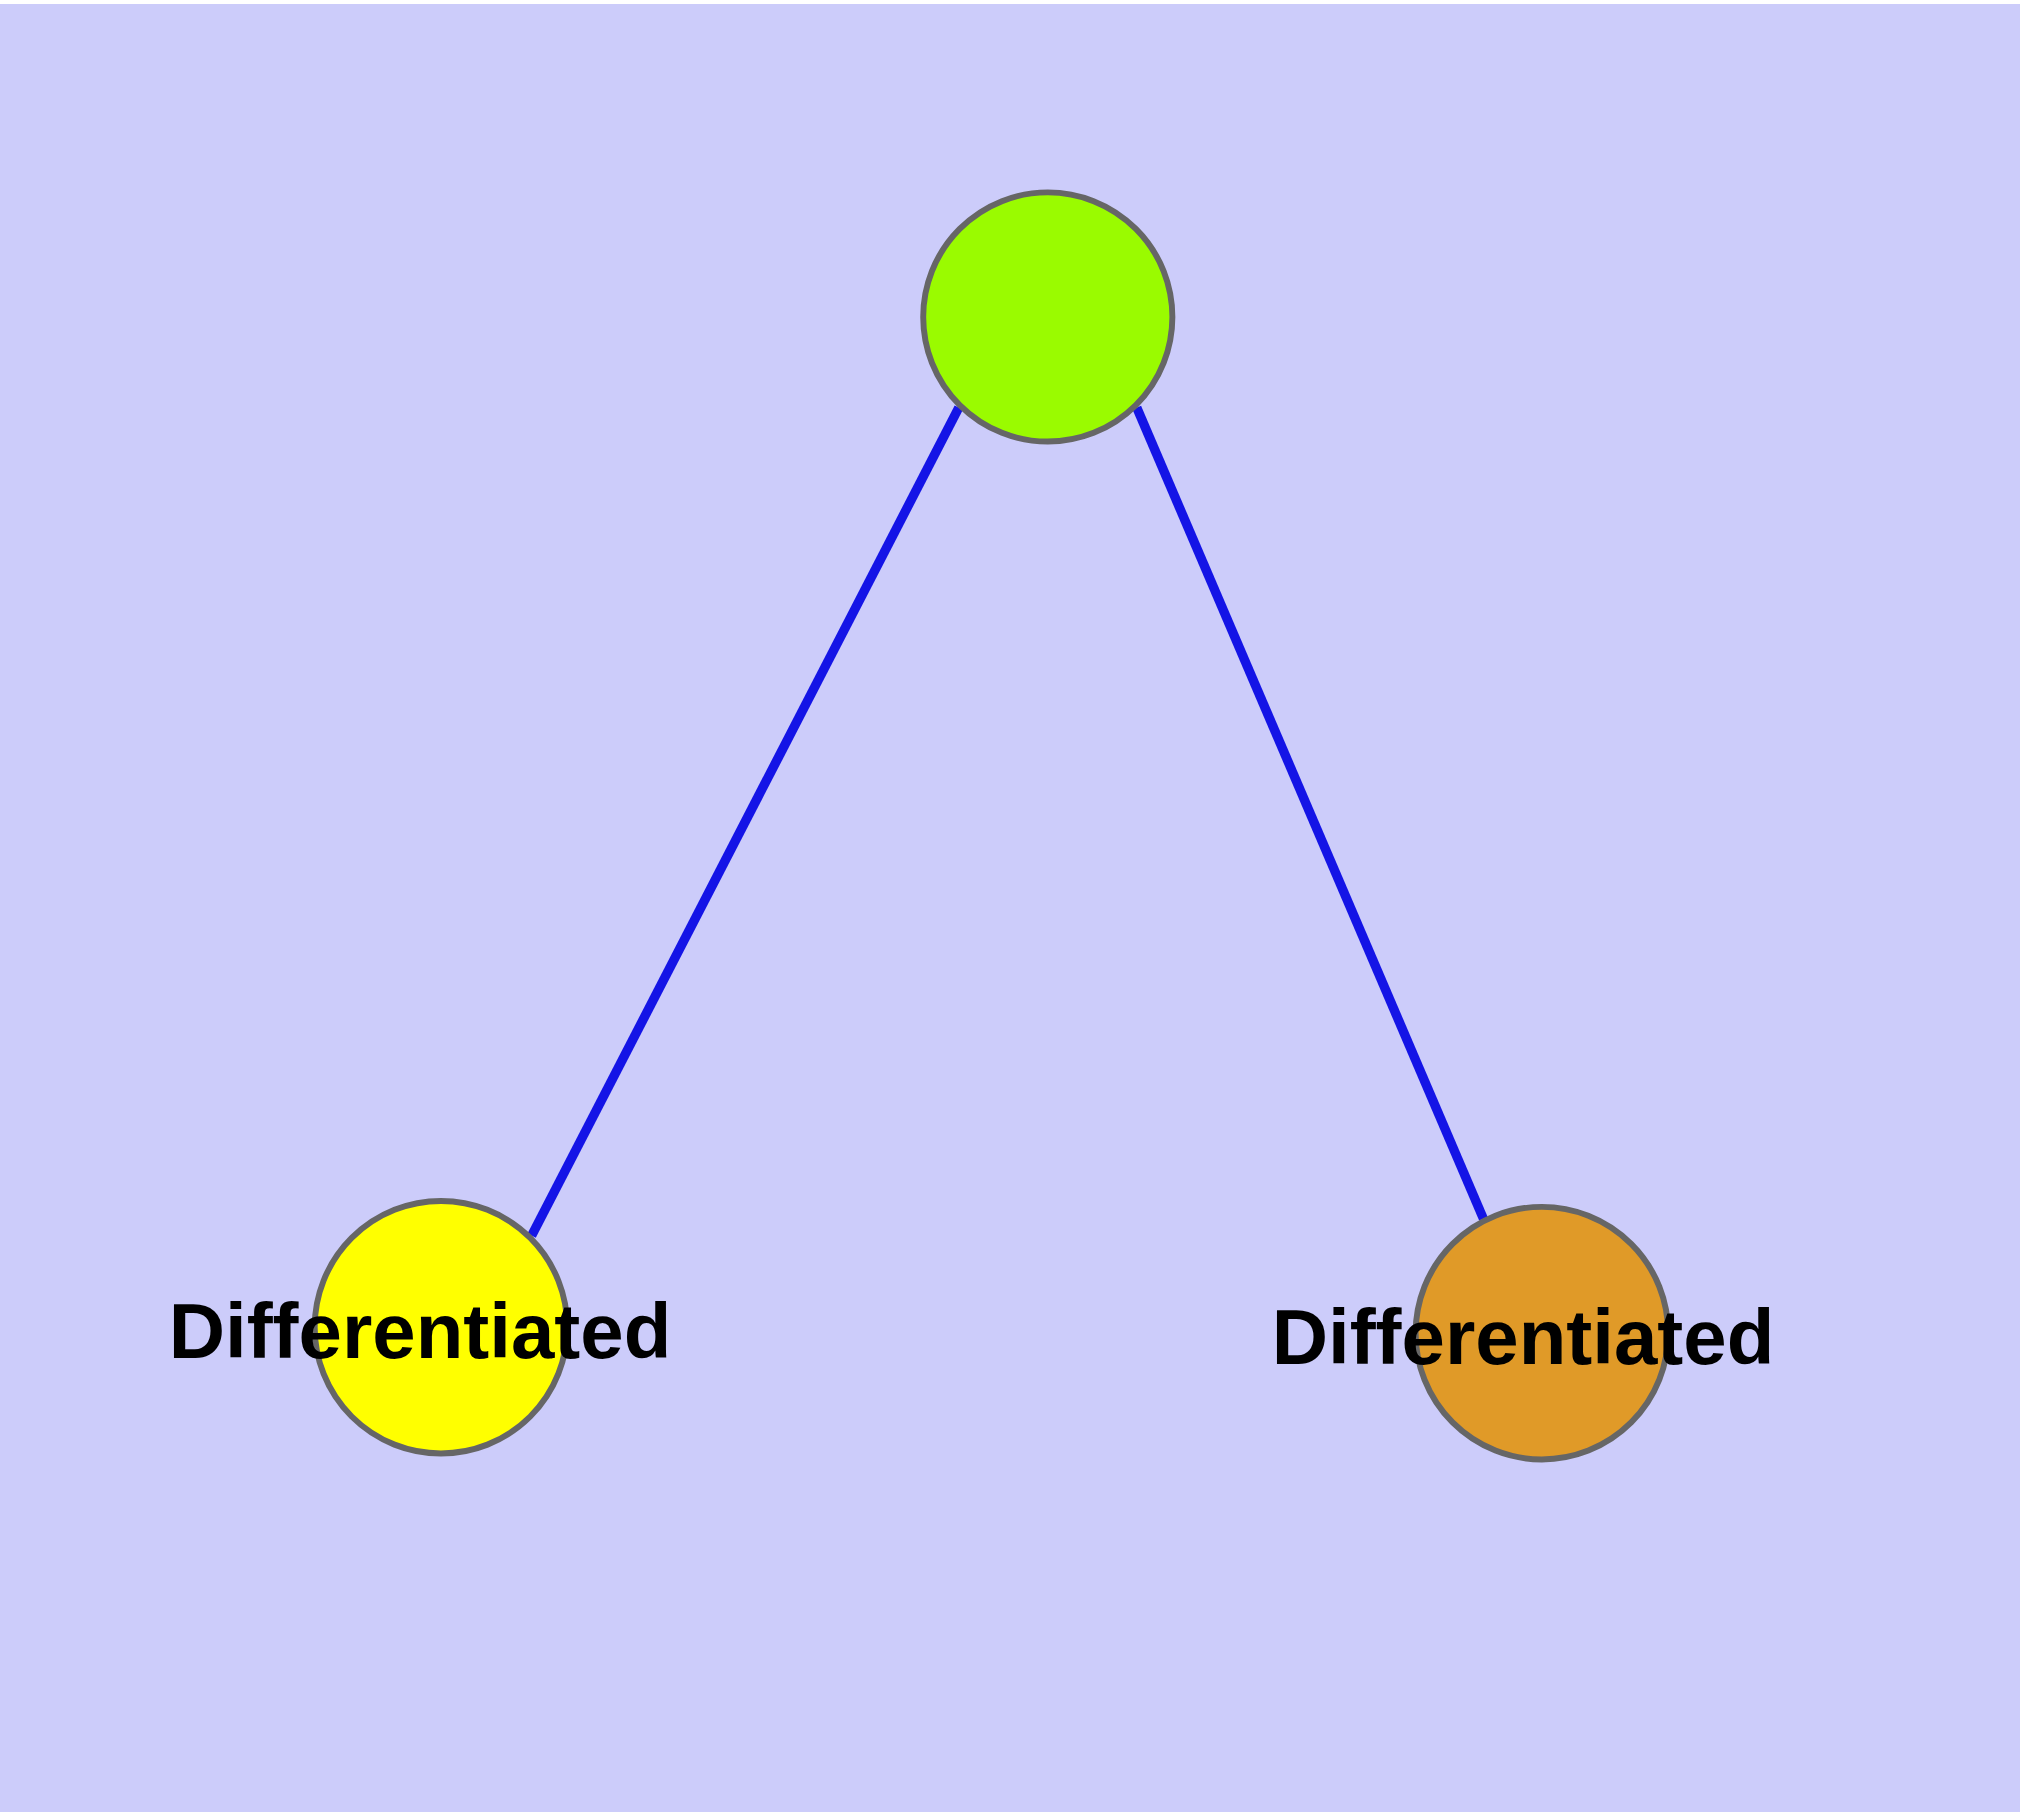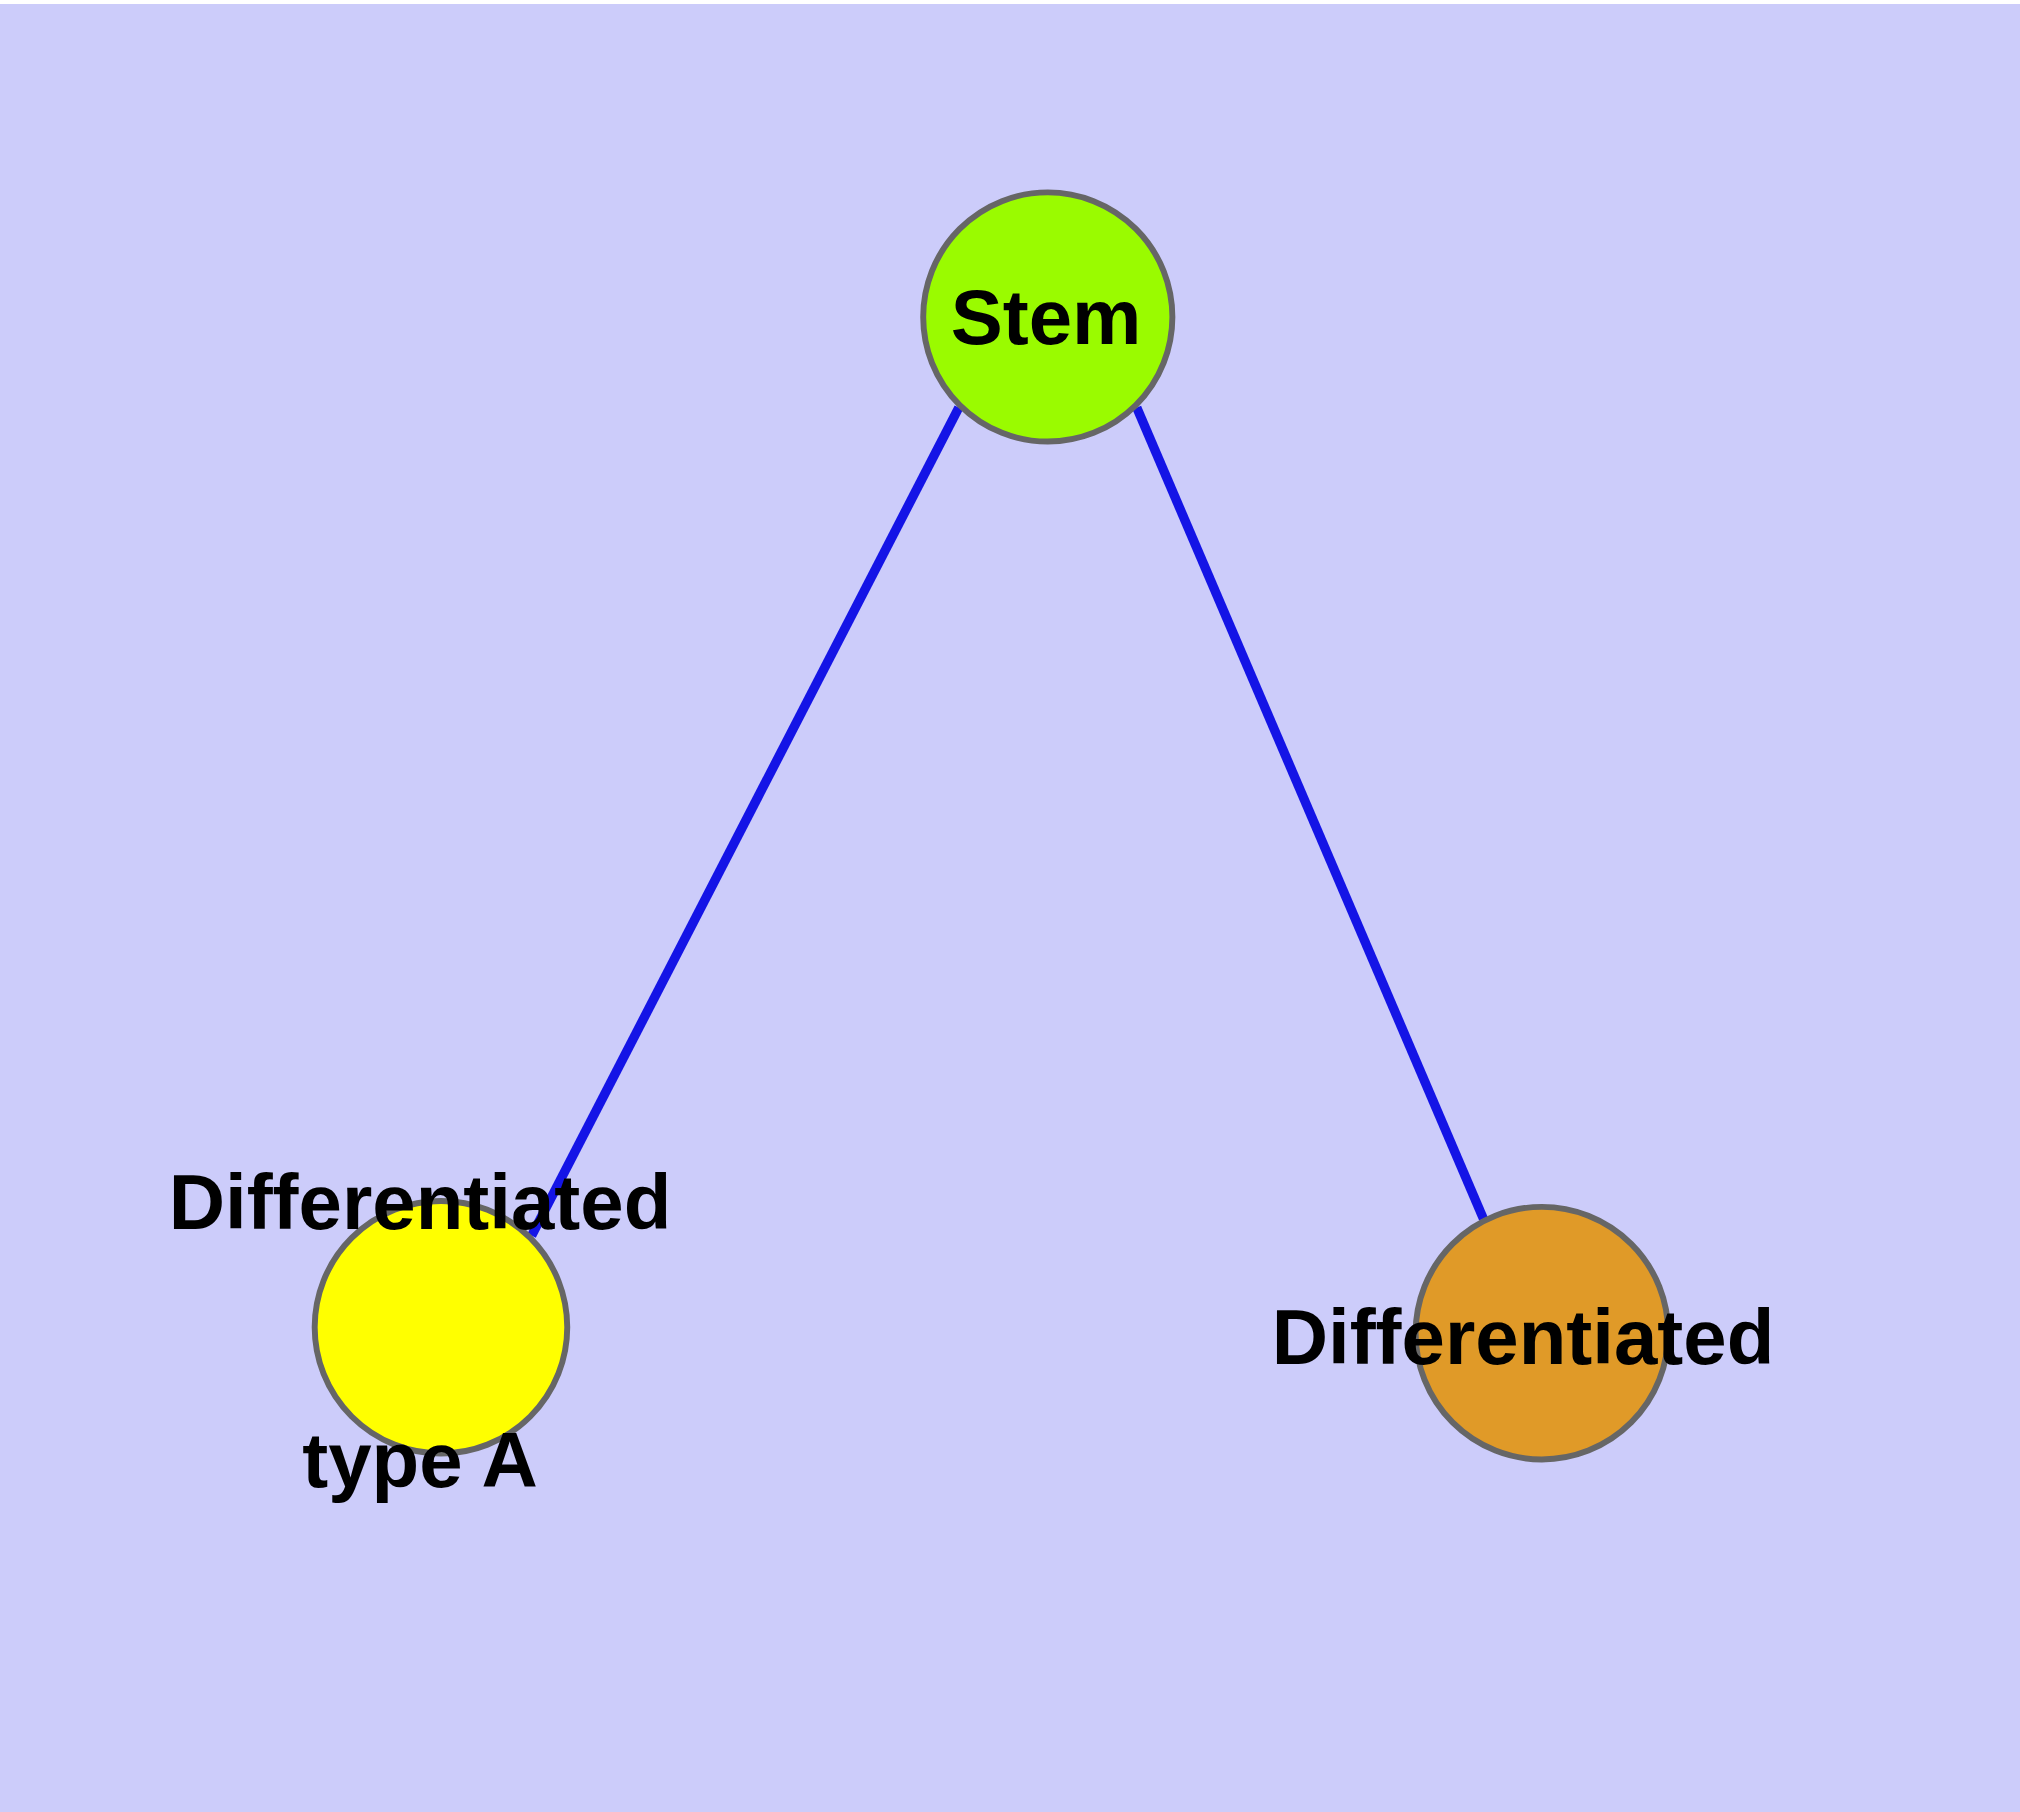--- a/index.html
+++ b/index.html
@@ -54,25 +54,23 @@
       <line x1="1131" y1="481" x2="627" y2="1458" stroke="#1414e6" stroke-width="11" stroke-linecap="butt"></line>
       <line x1="1341" y1="481" x2="1750" y2="1438" stroke="#1414e6" stroke-width="11" stroke-linecap="butt"></line>
     </g>
     <g>
       <circle cx="520" cy="1566" r="149" fill="#ffff00" stroke="#666666" stroke-width="7"></circle>
       <circle cx="1819" cy="1573" r="149" fill="#e09a28" stroke="#666666" stroke-width="7"></circle>
       <circle cx="1236" cy="374" r="147" fill="#9afb00" stroke="#666666" stroke-width="7"></circle>
     </g>
   </svg>
 
-  <div class="node-label" style="left:1046px; top:317px;">Stem</div>
 
   <div class="node-label" style="left:420px; top:1331px;">
     <div>Differentiated</div>
-    <div>type A</div>
   </div>
 
   <div class="node-label" style="left:1523px; top:1337px;">
     <div>Differentiated</div>
   </div>
 
 </div>
 
 
 </body></html>

